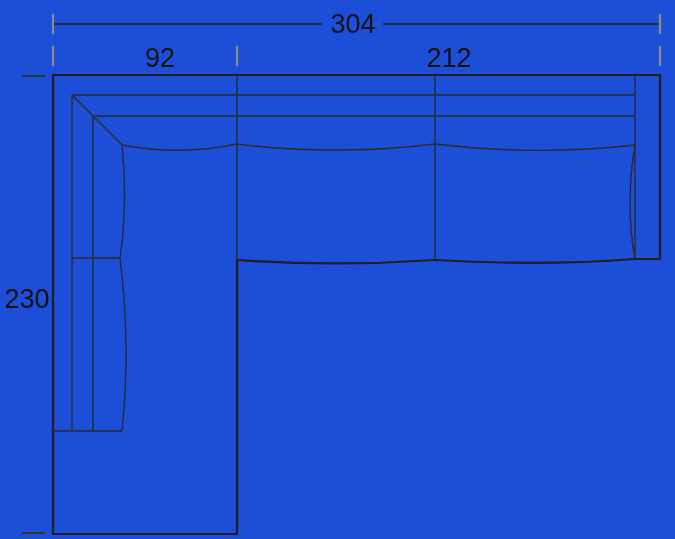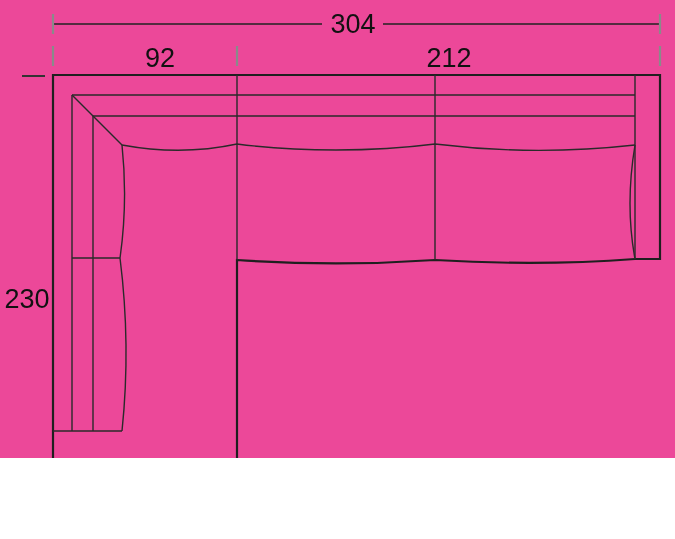--- a/index.html
+++ b/index.html
@@ -3,22 +3,22 @@
 <meta charset="utf-8">
 <style>
   html, body {
     margin: 0;
     padding: 0;
     background: #ffffff;
   }
   .canvas {
     position: relative;
     width: 675px;
-    height: 458px;
-    background: #ec4899;
+    height: 539px;
+    background: #1d4ed8;
     overflow: hidden;
     font-family: "Liberation Sans", sans-serif;
   }
   svg { display: block; }
   .dim-text {
     font-family: "Liberation Sans", sans-serif;
     font-size: 27px;
     font-weight: 400;
     fill: #111111;
   }

